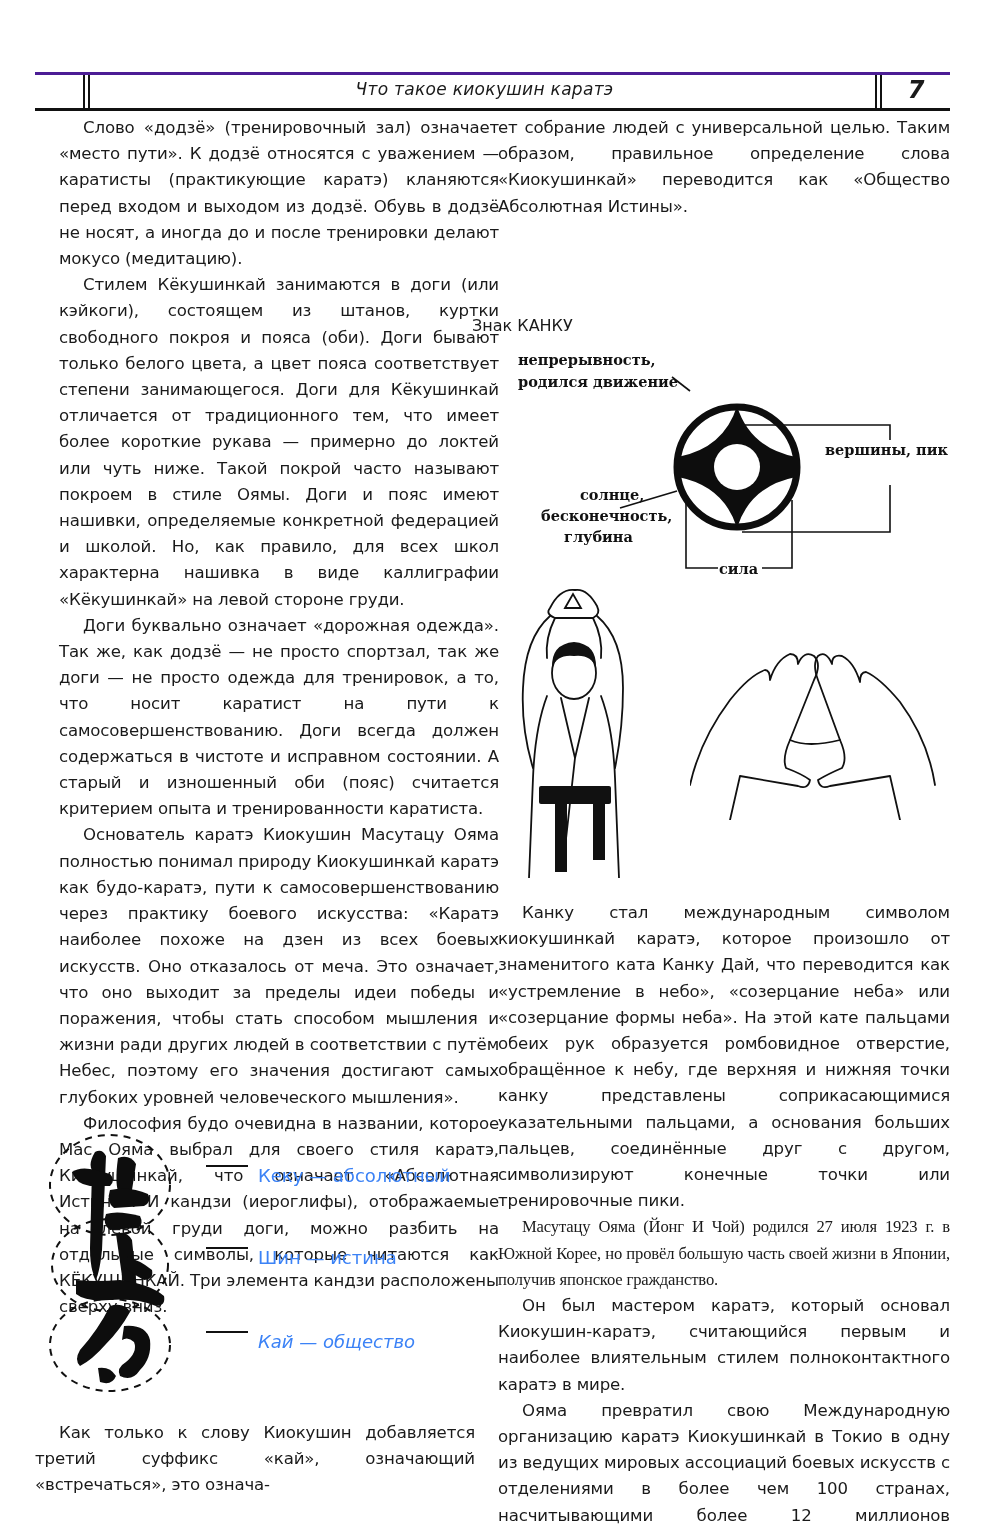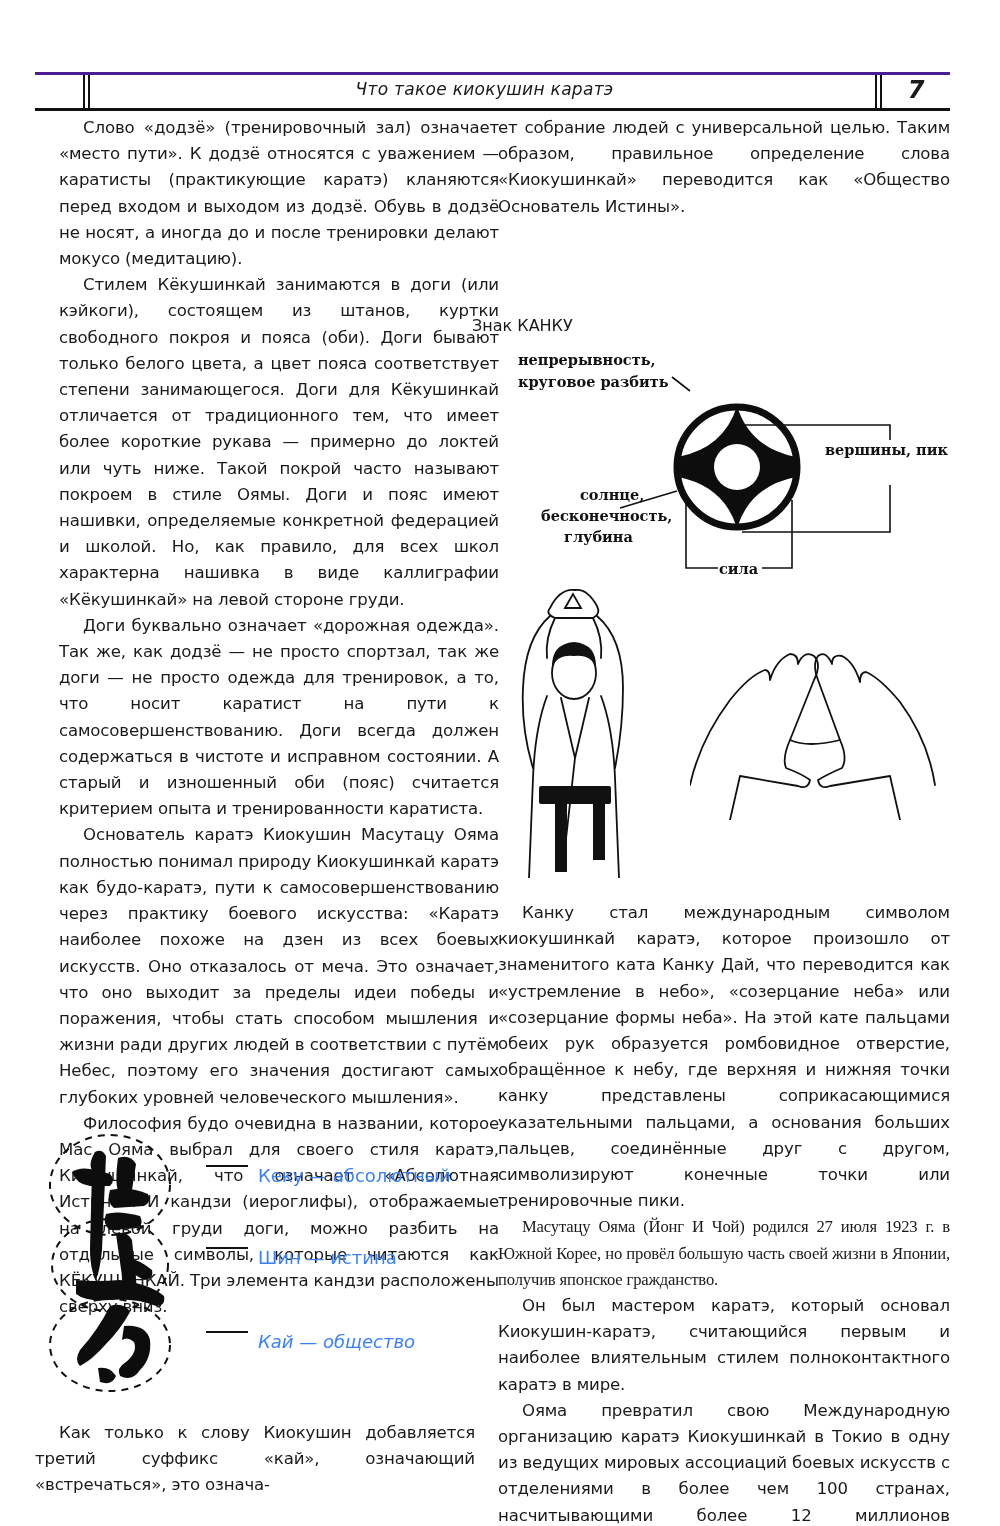--- a/index.html
+++ b/index.html
@@ -76,21 +76,21 @@
 <div class="kanji-lbl" style="left:206px; top:1331px;font-style:italic;">
   <span class="dash"></span>
   <span>Кай — общество</span>
 </div>
 
 <div class="col" style="left:35px; top:1420px; width:440px;">
   <p>Как только к слову Киокушин добавляется третий суффикс «кай», означающий «встречаться», это означа-</p>
 </div>
 
 <div class="col right">
-  <p class="noindent">ет собрание людей с универсальной целью. Таким образом, правильное определение слова «Киокушинкай» переводится как «Общество Основатель Истины».</p>
+  <p class="noindent">ет собрание людей с универсальной целью. Таким образом, правильное определение слова «Киокушинкай» переводится как «Общество Абсолютная Истины».</p>
 </div>
 
 <div class="fig-title">Знак КАНКУ</div>
 <div class="kanku">
   <svg width="470" height="230" viewBox="0 0 470 230">
 
     <circle cx="237" cy="127" r="60" fill="#fff" stroke="#0d0d0d" stroke-width="7"></circle>
 
     <path fill="#0d0d0d" d="M237 66
          Q250 108 296 117
@@ -104,21 +104,21 @@
     <g fill="none" stroke="#111" stroke-width="1.6">
       <polyline points="242,85 390,85 390,100"></polyline>
       <polyline points="242,192 390,192 390,145"></polyline>
       <polyline points="186,160 186,228 218,228"></polyline>
       <polyline points="292,160 292,228 262,228"></polyline>
       <line x1="172" y1="37" x2="190" y2="51"></line>
       <line x1="120" y1="168" x2="177" y2="151"></line>
     </g>
   </svg>
   <div class="kanku-lbl" style="left:18px; top:10px;">непрерывность,</div>
-  <div class="kanku-lbl" style="left:18px; top:32px;">круговое разбить</div>
+  <div class="kanku-lbl" style="left:18px; top:32px;">родился движение</div>
   <div class="kanku-lbl" style="left:325px; top:100px;">вершины, пик</div>
   <div class="kanku-lbl" style="left:80px; top:145px;">солнце,</div>
   <div class="kanku-lbl" style="left:41px; top:166px;">бесконечность,</div>
   <div class="kanku-lbl" style="left:64px; top:187px;">глубина</div>
   <div class="kanku-lbl" style="left:219px; top:219px;">сила</div>
 </div>
 
 <div class="illus" style="left:505px; top:578px;">
   <svg width="130" height="300" viewBox="0 0 130 300">
     <g fill="none" stroke="#111" stroke-width="1.8" stroke-linecap="round">

